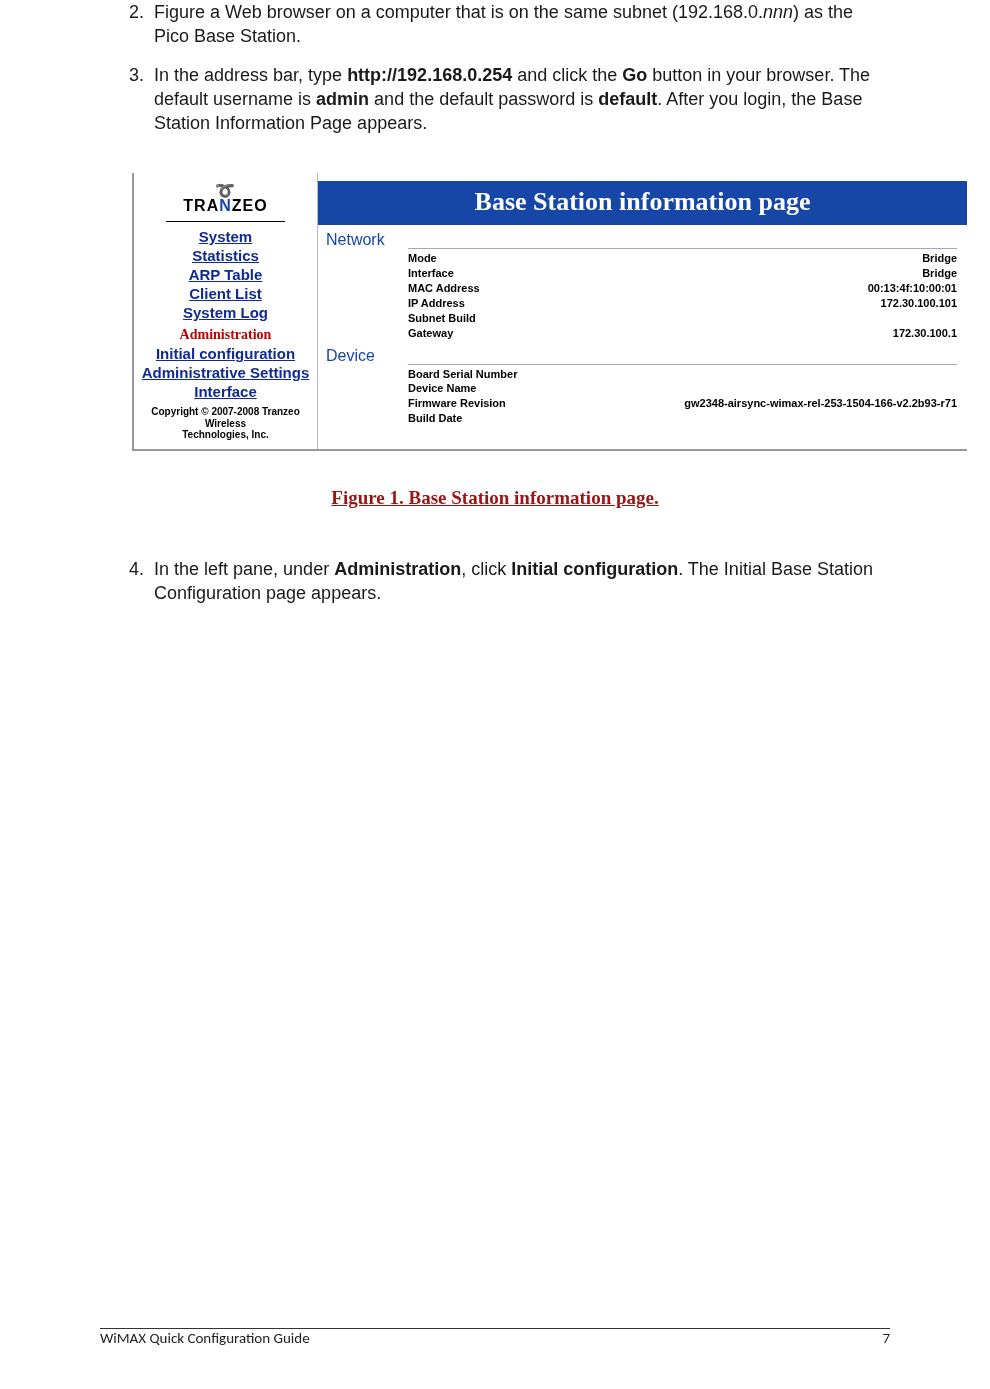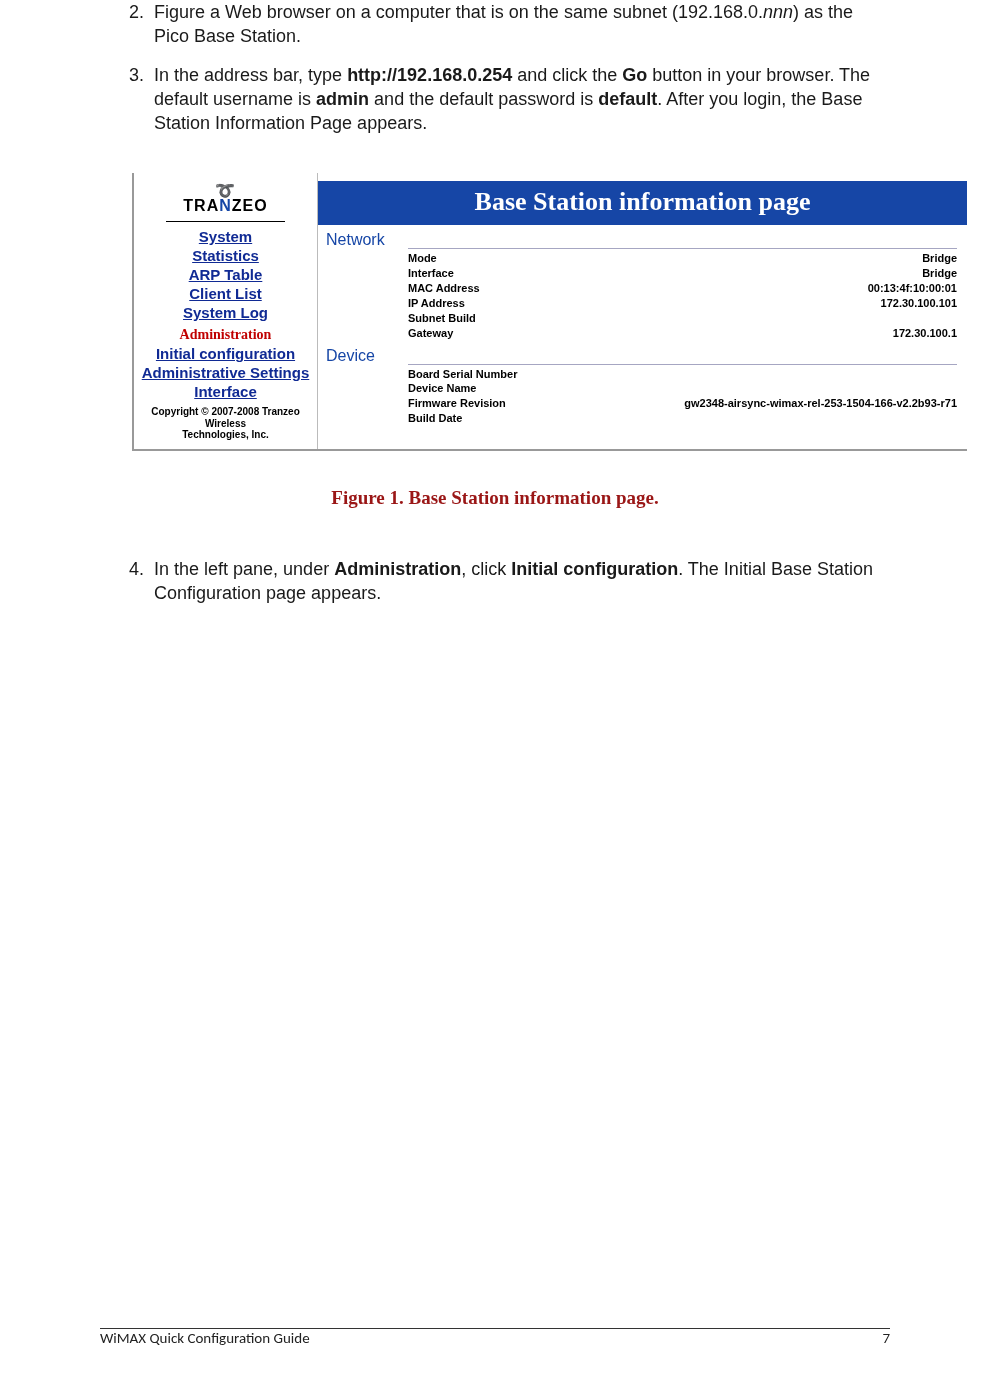--- a/index.html
+++ b/index.html
@@ -154,20 +154,21 @@
   .kv .k { width: 140px; flex-shrink: 0; }
   .kv .v { flex: 1; text-align: right; }
 
   .figure-caption {
     text-align: center;
     font-family: Georgia, 'Times New Roman', serif;
     color: #9a1616;
     font-weight: bold;
     font-size: 19px;
     margin: 36px 0 48px 0;
+    text-decoration: underline;
   }
 
   .footer {
     position: absolute;
     left: 100px;
     right: 100px;
     bottom: 42px;
     border-top: 1px solid #333;
     padding-top: 0;
     display: flex;

